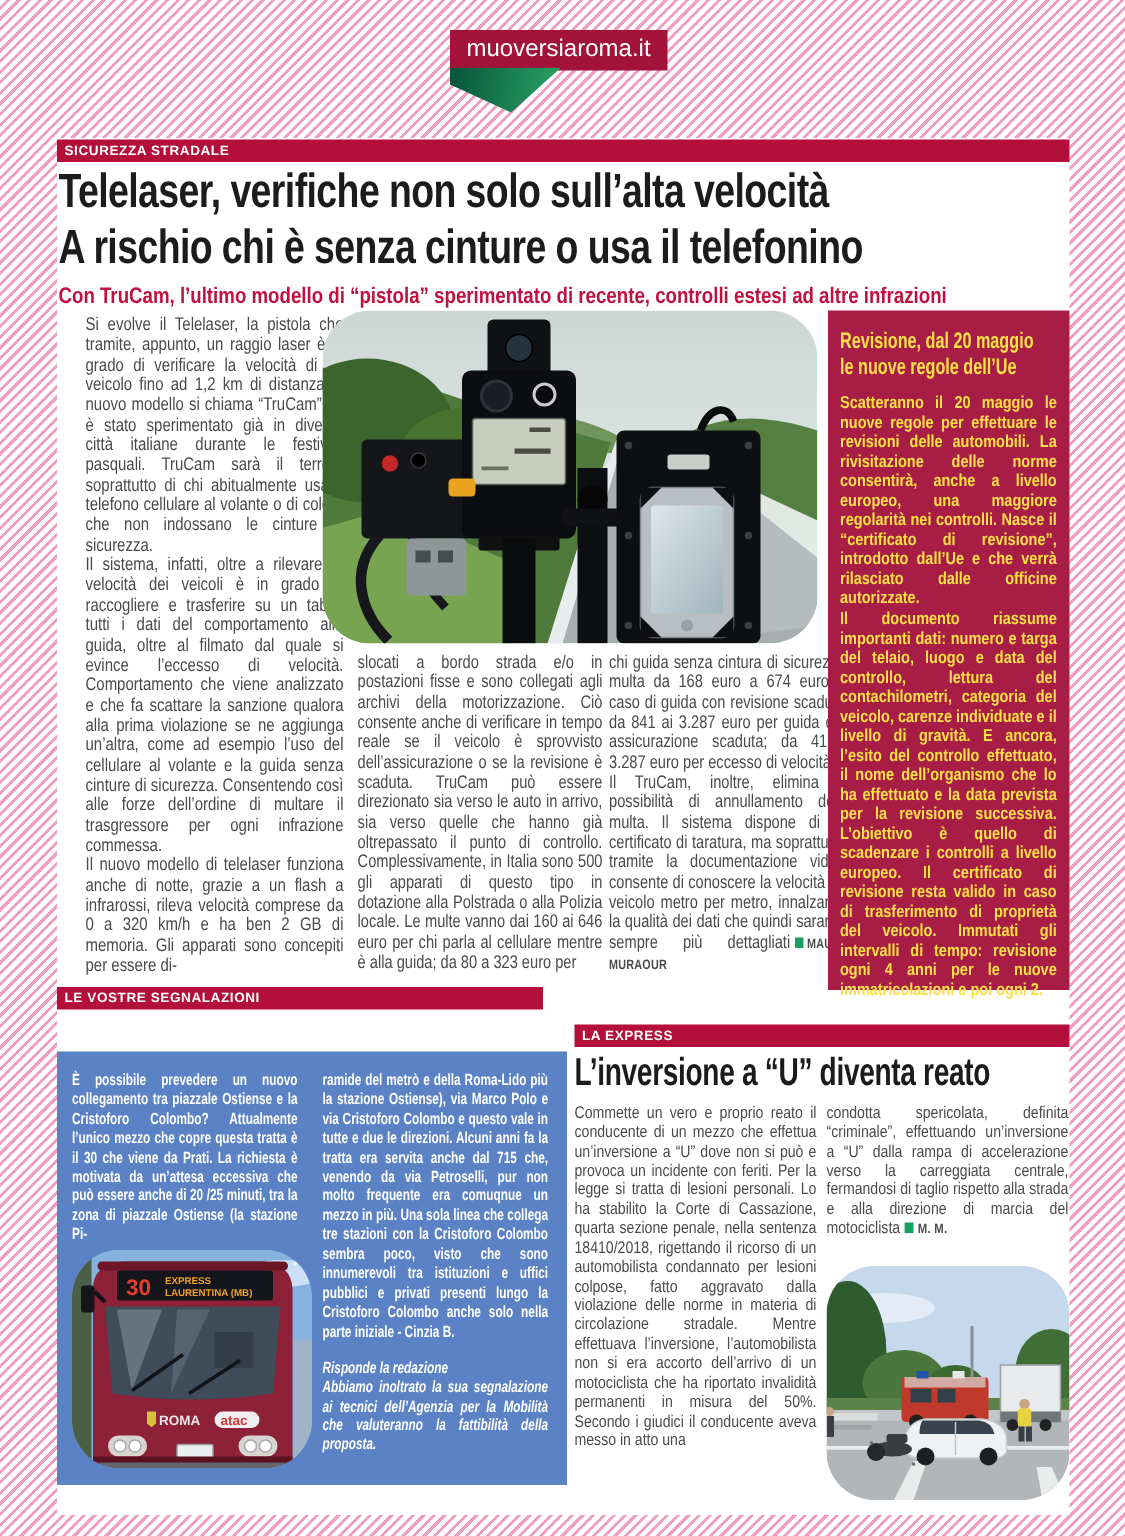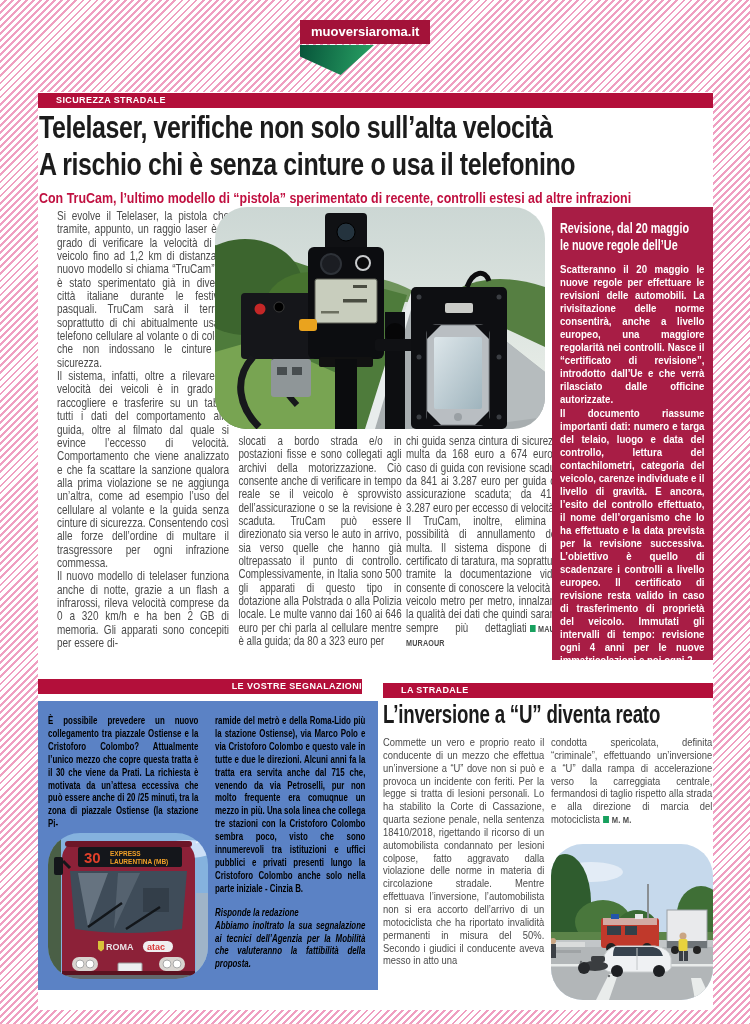--- a/index.html
+++ b/index.html
@@ -5,42 +5,42 @@
 <style>
   html,body{margin:0;padding:0;background:#fff;overflow:hidden;}
   .page{
     position:relative;width:750px;height:1024px;
     font-family:"Liberation Sans","DejaVu Sans",sans-serif;
     background:repeating-linear-gradient(135deg,#ffffff 0,#ffffff 3px,#ef9fc1 3px,#ef9fc1 5px);
   }
   .abs{position:absolute;}
   .logo-box{left:55px;top:13px;width:232px;height:70px;background:#fff;display:flex;align-items:center;justify-content:center;}
   .badge-wrap{left:300px;top:20px;width:140px;height:60px;}
-  .badge{display:inline-block;background:#a31239;color:#fff;font-size:13px;font-weight:bold;padding:4px 11px 5px;}
+  .badge{display:inline-block;background:#a31239;color:#fff;font-size:16px;font-weight:normal;padding:4px 11px 5px;}
   .ribbon{position:absolute;left:0;top:25px;width:74px;height:30px;
     background:linear-gradient(100deg,#07543a,#2aa566);
     clip-path:polygon(0 0,100% 0,55% 100%,0 38%);}
   .panel{left:38px;top:92px;width:675px;height:918px;background:#fff;}
-  .bar{position:absolute;background:#b30f3a;color:#fff;font-size:9px;font-weight:bold;letter-spacing:.4px;line-height:15px;height:15px;padding-left:18px;box-sizing:border-box;}
+  .bar{position:absolute;background:#b30f3a;color:#fff;font-size:9px;font-weight:bold;letter-spacing:.4px;line-height:15px;height:15px;padding-left:5px;box-sizing:border-box;}
   .hl{left:1px;top:17px;transform:scaleX(.78);transform-origin:0 0;color:#1c1c1c;font-weight:bold;font-size:32px;line-height:37px;white-space:nowrap;letter-spacing:-.5px;}
   .standfirst{left:1px;top:97px;transform:scaleX(.83);transform-origin:0 0;color:#c01040;font-weight:bold;font-size:15px;white-space:nowrap;}
   .body-text{color:#4a4a4a;text-align:justify;hyphens:auto;}
   .body-text p{margin:0;}
   .col1{left:0;top:118px;width:210px;transform:scaleX(.819);font-size:12.2px;line-height:13.35px;}
   .col2{left:180px;top:343px;width:204px;transform:scaleX(.8);font-size:12.2px;line-height:13.35px;}
   .col3{left:348px;top:343px;width:200px;transform:scaleX(.8);font-size:12.2px;line-height:13.35px;}
   .gsq{display:inline-block;width:7px;height:7px;background:#18a05e;margin:0 3px 0 4px;}
   .bname{font-size:9px;font-weight:bold;color:#4a4a4a;letter-spacing:.2px;}
   .photo{overflow:hidden;border-radius:32px;}
   .photo svg{display:block;width:100%;height:100%;}
-  .sidebar-box{left:514px;top:115px;width:161px;height:453px;background:#a81d45;box-sizing:border-box;padding:12px 8px 0 8px;color:#ffffff;}
+  .sidebar-box{left:514px;top:115px;width:161px;height:453px;background:#a81d45;box-sizing:border-box;padding:12px 8px 0 8px;color:#fde047;}
   .sb-title{font-size:15px;font-weight:bold;line-height:17px;white-space:nowrap;transform:scaleX(.72);transform-origin:0 0;}
   .sb-body{margin-top:10px;width:172px;transform:scaleX(.84);transform-origin:0 0;font-size:11.5px;font-weight:bold;line-height:13.05px;text-align:justify;hyphens:auto;}
   .sb-body p{margin:0;}
-  .blue-box{left:0;top:609px;width:340px;height:289px;background:#5b82c5;color:#000000;}
+  .blue-box{left:0;top:609px;width:340px;height:289px;background:#5b82c5;color:#ffffff;}
   .seg-col{position:absolute;width:206px;transform:scaleX(.73);transform-origin:0 0;font-size:10.8px;font-weight:bold;line-height:12.9px;text-align:justify;hyphens:auto;}
   .seg-colA{left:10px;top:13px;}
   .seg-colB{left:177px;top:13px;}
   .seg-col p{margin:0;}
   .reply-h{margin-top:11px !important;font-style:italic;}
   .reply-b{font-style:italic;}
   .sent-hl{left:345px;top:607px;transform:scaleX(.72);transform-origin:0 0;color:#1b1b1b;font-weight:bold;font-size:26px;white-space:nowrap;letter-spacing:-.3px;}
   .sent-col{width:192px;transform:scaleX(.84);transform-origin:0 0;font-size:11.2px;line-height:12.85px;}
   .sent-col1{left:345px;top:644px;}
   .sent-col2{left:513px;top:644px;}
@@ -158,21 +158,21 @@
 
     <div class="abs sidebar-box">
       <div class="sb-title">Revisione, dal 20 maggio</div>
       <div class="sb-title">le nuove regole dell’Ue</div>
       <div class="sb-body">
         <p>Scatteranno il 20 maggio le nuove regole per effettuare le revisioni delle automobili. La rivisitazione delle norme consentirà, anche a livello europeo, una maggiore regolarità nei controlli. Nasce il “certificato di revisione”, introdotto dall’Ue e che verrà rilasciato dalle officine autorizzate.</p>
         <p>Il documento riassume importanti dati: numero e targa del telaio, luogo e data del controllo, lettura del contachilometri, categoria del veicolo, carenze individuate e il livello di gravità. E ancora, l’esito del controllo effettuato, il nome dell’organismo che lo ha effettuato e la data prevista per la revisione successiva. L’obiettivo è quello di scadenzare i controlli a livello europeo. Il certificato di revisione resta valido in caso di trasferimento di proprietà del veicolo. Immutati gli intervalli di tempo: revisione ogni 4 anni per le nuove immatricolazioni e poi ogni 2.</p>
       </div>
     </div>
 
-    <div class="bar" style="left:0;top:587px;width:324px;text-align:right;">LE VOSTRE SEGNALAZIONI</div>
+    <div class="bar" style="left:0;top:566px;width:324px;">LE VOSTRE SEGNALAZIONI</div>
 
     <div class="abs blue-box">
       <div class="seg-col seg-colA">
         <p>È possibile prevedere un nuovo collegamento tra piazzale Ostiense e la Cristoforo Colombo? Attualmente l’unico mezzo che copre questa tratta è il 30 che viene da Prati. La richiesta è motivata da un’attesa eccessiva che può essere anche di 20 /25 minuti, tra la zona di piazzale Ostiense (la stazione Pi-</p>
       </div>
       <div class="photo photo-bus">
         <svg viewBox="0 0 160 146" preserveAspectRatio="none">
           <rect width="160" height="146" fill="#85b2de"></rect>
           <ellipse cx="140" cy="16" rx="28" ry="9" fill="#dceafc" opacity=".8"></ellipse>
           <path d="M148,10 q4,-4 8,0" stroke="#f2f6fa" stroke-width="1.5" fill="none"></path>
@@ -206,21 +206,21 @@
           <rect x="0" y="142" width="160" height="4" fill="#63676b"></rect>
         </svg>
       </div>
       <div class="seg-col seg-colB">
         <p>ramide del metrò e della Roma-Lido più la stazione Ostiense), via Marco Polo e via Cristoforo Colombo e questo vale in tutte e due le direzioni. Alcuni anni fa la tratta era servita anche dal 715 che, venendo da via Petroselli, pur non molto frequente era comuqnue un mezzo in più. Una sola linea che collega tre stazioni con la Cristoforo Colombo sembra poco, visto che sono innumerevoli tra istituzioni e uffici pubblici e privati presenti lungo la Cristoforo Colombo anche solo nella parte iniziale - Cinzia B.</p>
         <p class="reply-h">Risponde la redazione</p>
         <p class="reply-b">Abbiamo inoltrato la sua segnalazione ai tecnici dell’Agenzia per la Mobilità che valuteranno la fattibilità della proposta.</p>
       </div>
     </div>
 
-    <div class="bar" style="left:345px;top:591px;width:330px;">LA STRADALE</div>
+    <div class="bar" style="left:345px;top:591px;width:330px;">LA EXPRESS</div>
 
     <div class="abs sent-hl">L’inversione a “U” diventa reato</div>
 
     <div class="abs body-text sent-col sent-col1">
       <p>Commette un vero e proprio reato il conducente di un mezzo che effettua un’inversione a “U” dove non si può e provoca un incidente con feriti. Per la legge si tratta di lesioni personali. Lo ha stabilito la Corte di Cassazione, quarta sezione penale, nella sentenza 18410/2018, rigettando il ricorso di un automobilista condannato per lesioni colpose, fatto aggravato dalla violazione delle norme in materia di circolazione stradale. Mentre effettuava l’inversione, l’automobilista non si era accorto dell’arrivo di un motociclista che ha riportato invalidità permanenti in misura del 50%. Secondo i giudici il conducente aveva messo in atto una</p>
     </div>
 
     <div class="abs body-text sent-col sent-col2">
       <p><span>condotta spericolata, definita “criminale”, effettuando un’inversione a “U” dalla rampa di accelerazione verso la carreggiata centrale, fermandosi di taglio rispetto alla strada e alla direzione di marcia del motociclista</span><span class="gsq"></span><span class="bname">M. M.</span></p>
     </div>

